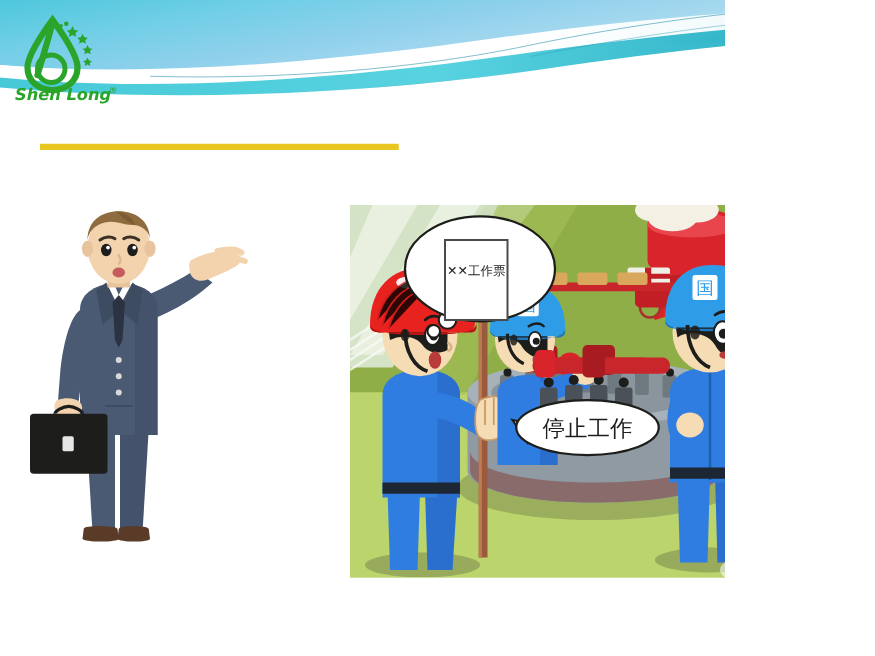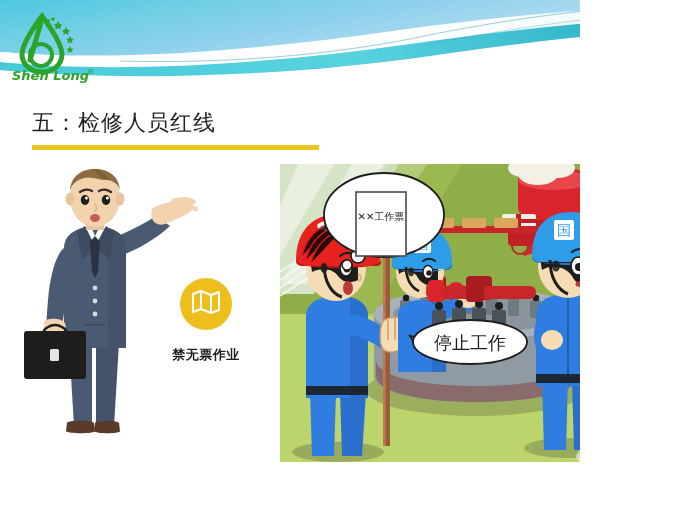--- a/index.html
+++ b/index.html
@@ -192,21 +192,20 @@
         <circle cx="41" cy="12.5" r="1.3"></circle>
       </g>
 
       <text x="4" y="72" font-family="DejaVu Sans, Liberation Sans, sans-serif" font-size="13" font-weight="bold" font-style="italic" fill="#2aa42a">Shen Long</text>
       <text x="79" y="66" font-family="DejaVu Sans, Liberation Sans, sans-serif" font-size="7" fill="#2aa42a">®</text>
     </svg>
     <span class="sr">Shen Long</span>
   </div>
 
   <div class="title-block">
-    <div class="title-text">五：检修人员红线</div>
     <div class="title-rule"></div>
   </div>
 
   <div class="man">
     <svg width="180" height="285" viewBox="0 0 180 285" xmlns="http://www.w3.org/2000/svg">
 
       <path d="M62,78 C86,74 112,62 134,48 L148,58 C126,78 96,92 66,96 Z" fill="#4a5a73"></path>
 
       <g>
         <path d="M131,40 C142,34 154,32 164,34 C171,35 173,40 168,44 C163,48 152,52 143,56
@@ -266,34 +265,20 @@
       <ellipse cx="84" cy="32" rx="4.2" ry="5" fill="#1d1d1b"></ellipse>
       <circle cx="64.4" cy="30" r="1.5" fill="#ffffff"></circle>
       <circle cx="85.4" cy="30" r="1.5" fill="#ffffff"></circle>
 
       <path d="M73,36 C75,40 75,42 73,43" fill="none" stroke="#dcb68c" stroke-width="1.8" stroke-linecap="round"></path>
 
       <ellipse cx="73" cy="50" rx="5" ry="4" fill="#c75b5b"></ellipse>
     </svg>
   </div>
 
-  <div class="badge-wrap">
-    <div class="badge-circle">
-      <span>
-        <svg width="30" height="26" viewBox="0 0 30 26" xmlns="http://www.w3.org/2000/svg">
-          <g fill="none" stroke="#ffffff" stroke-width="2" stroke-linejoin="round" stroke-linecap="round">
-            <path d="M2,5 L10,2 L20,6 L28,3 L28,21 L20,24 L10,20 L2,23 Z"></path>
-            <path d="M10,2 L10,20"></path>
-            <path d="M20,6 L20,24"></path>
-          </g>
-        </svg>
-      </span>
-    </div>
-    <div class="badge-caption">禁无票作业</div>
-  </div>
 
   <div class="illo">
     <svg width="358" height="298" viewBox="0 0 358 298" xmlns="http://www.w3.org/2000/svg">
       <defs>
         <clipPath id="illoClip">
             <rect x="0" y="0" width="358" height="298"></rect>
           </clipPath>
       </defs>
       <g clip-path="url(#illoClip)">
 

